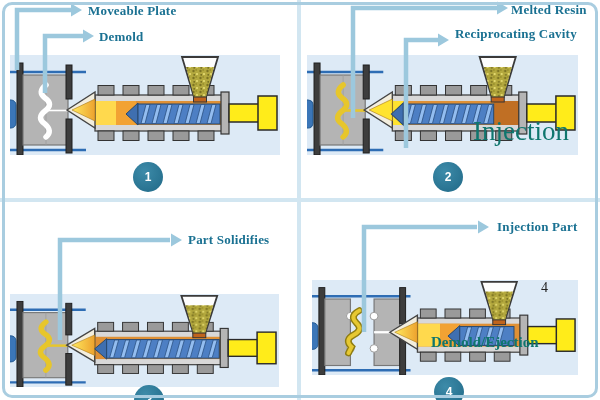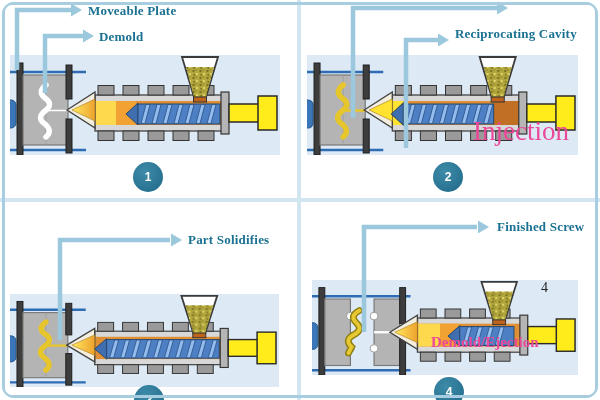--- a/index.html
+++ b/index.html
@@ -1,30 +1,30 @@
 <!DOCTYPE html>
 <html><head>
 <meta charset="utf-8">
 <style>
   html,body{margin:0;padding:0;background:#fff;}
   #app{position:relative;width:600px;height:400px;background:#fff;overflow:hidden;
-       font-family:"Liberation Serif",serif;border-radius:19px;}
+       font-family:"Liberation Serif",serif;}
   .frame-border{position:absolute;inset:2px;border:3px solid #a9cde0;border-radius:10px;
        pointer-events:none;z-index:50;}
   .divider-v{position:absolute;left:297px;top:0;width:4px;height:400px;background:#d2e6f1;z-index:4;}
   .divider-h{position:absolute;left:0;top:198px;width:600px;height:4px;background:#d2e6f1;z-index:4;}
   .panel{position:absolute;width:297px;height:196px;}
   .p1{left:0;top:0;}  .p2{left:301px;top:0;}
   .p3{left:0;top:202px;height:198px;margin-top:8px;}  .p4{left:301px;top:202px;height:198px;}
   .band{position:absolute;background:#ddeaf6;z-index:1;}
   .band svg{display:block;}
   .ar{position:absolute;left:0;top:0;z-index:6;pointer-events:none;}
   .cl{position:absolute;font-weight:bold;font-size:13px;color:#1a7192;letter-spacing:.2px;
       white-space:nowrap;z-index:10;}
-  .stage{position:absolute;color:#ec4899;z-index:8;white-space:nowrap;}
+  .stage{position:absolute;color:#0f766e;z-index:8;white-space:nowrap;}
   .stage-injection{left:172px;top:116px;font-size:27px;}
   .stage-demold{left:130px;top:132px;font-size:15px;font-weight:bold;}
   .corner{position:absolute;left:240px;top:78px;font-size:14px;color:#222;z-index:8;}
   .step{position:absolute;width:30px;height:30px;border-radius:50%;
       background:radial-gradient(circle at 38% 32%, #3d8ba9, #27718f 75%);
       color:#fff;font:bold 12px "Liberation Sans",sans-serif;
       display:flex;align-items:center;justify-content:center;z-index:10;}
 </style>
 </head>
 <body>
@@ -103,20 +103,21 @@
     <div class="step" style="left:133px;top:162px">1</div>
   </section>
 
   <section class="panel p2">
     <svg class="ar" width="297" height="196">
         <polyline points="52,118 52,8 196,8" fill="none" stroke="#9cc8dd" stroke-width="4.5"></polyline>
         <polygon points="207,8 196,1.5 196,14.5" fill="#9cc8dd"></polygon>
         <polyline points="105,148 105,40 138,40" fill="none" stroke="#9cc8dd" stroke-width="4.5"></polyline>
         <polygon points="148,40 137,33.5 137,46.5" fill="#9cc8dd"></polygon>
       </svg>
+    <span class="cl" style="left:210px;top:2px">Melted Resin</span>
     <span class="cl" style="left:154px;top:26px">Reciprocating Cavity</span>
     <div class="band" style="left:6px;top:55px;width:271px;height:100px">
         <svg viewBox="0 0 270 100" width="100%" height="100%" preserveAspectRatio="none">
           <defs>
     <linearGradient id="gold1" x1="0" y1="0" x2="1" y2="0">
       <stop offset="0" stop-color="#ffe95e"></stop>
               <stop offset="1" stop-color="#eda22e"></stop>
     </linearGradient>
     <pattern id="gr1" width="7" height="7" patternUnits="userSpaceOnUse">
       <rect width="7" height="7" fill="#b3a83e"></rect>
@@ -244,21 +245,21 @@
         </svg>
       </div>
     <div class="step" style="left:134px;top:175px">3</div>
   </section>
 
   <section class="panel p4">
     <svg class="ar" width="297" height="198">
         <polyline points="63,130 63,25 176,25" fill="none" stroke="#9cc8dd" stroke-width="4.5"></polyline>
         <polygon points="188,25 177,18.5 177,31.5" fill="#9cc8dd"></polygon>
       </svg>
-    <span class="cl" style="left:196px;top:17px">Finished Screw</span>
+    <span class="cl" style="left:196px;top:17px">Injection Part</span>
     <div class="band" style="left:11px;top:78px;width:266px;height:95px">
         <svg viewBox="0 0 270 100" width="100%" height="100%" preserveAspectRatio="none">
           <defs>
     <linearGradient id="gold3" x1="0" y1="0" x2="1" y2="0">
       <stop offset="0" stop-color="#ffe95e"></stop>
               <stop offset="1" stop-color="#eda22e"></stop>
     </linearGradient>
     <pattern id="gr3" width="7" height="7" patternUnits="userSpaceOnUse">
       <rect width="7" height="7" fill="#b3a83e"></rect>
       <circle cx="1.5" cy="2" r="1.2" fill="#7c7322"></circle>

